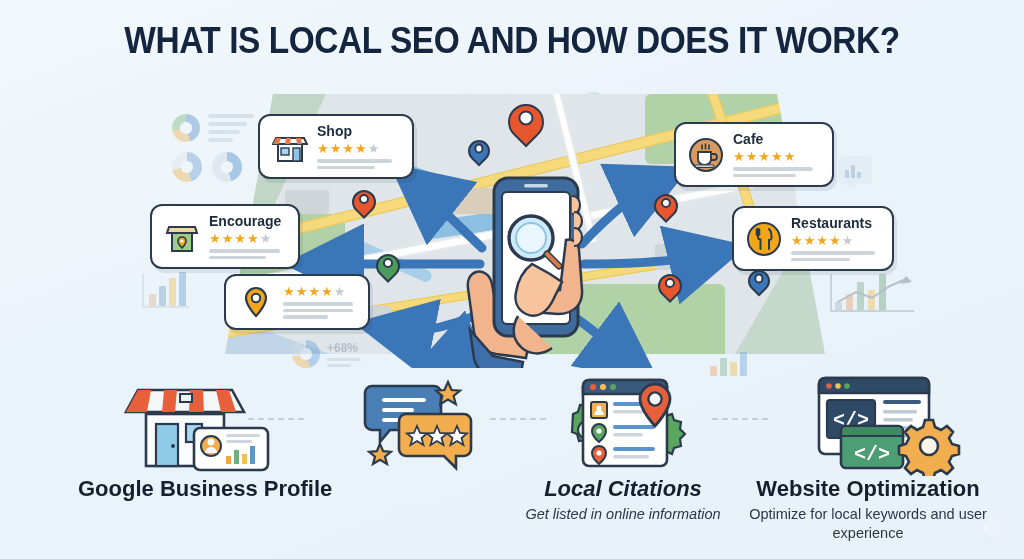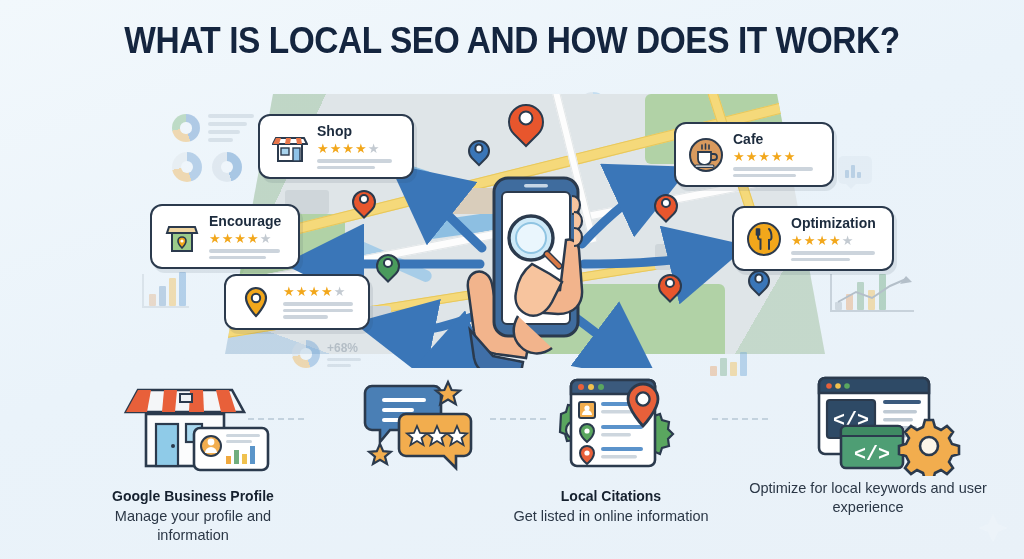--- a/index.html
+++ b/index.html
@@ -89,21 +89,21 @@
     width: 42%; height: 42%; background: #fff;
     border: 2px solid #2b3a4d; border-radius: 50%;
     transform: translate(-50%,-50%);
   }
 
   
   #bottomrow { position: absolute; left: 0; top: 368px; width: 1024px; height: 191px; }
   .col { position: absolute; top: 0; width: 230px; text-align: center; }
   .colart { height: 108px; position: relative; }
   .coltitle {
-    font-size: 14px; font-weight: bold; color: #15202e; margin-top: 12px;
+    font-size: 22px; font-weight: bold; color: #15202e; margin-top: 0;
     white-space: nowrap;
   }
   .coldesc { font-size: 14.5px; color: #2b3746; line-height: 1.28; margin-top: 3px; }
 
   .dashsep {
     position: absolute; height: 0; border-top: 2px dashed #c3d2de; width: 56px; top: 50px;
   }
 
   
   .deco { position: absolute; opacity: .42; }
@@ -356,21 +356,21 @@
     <div class="card" style="left:722px; top:128px; width:162px;">
       <div class="iconbox">
         <svg viewBox="0 0 36 36" width="36" height="36">
           <circle cx="18" cy="18" r="16" fill="#f2a71b" stroke="#2b3a4d" stroke-width="2"></circle>
           <path d="M12 8v8a2.5 2.5 0 0 0 2.5 2.5V28" stroke="#2b3a4d" stroke-width="2" fill="none" stroke-linecap="round"></path>
           <path d="M10.5 8v6M13.5 8v6" stroke="#2b3a4d" stroke-width="1.6" stroke-linecap="round"></path>
           <path d="M23 8c2 2 2.5 5 2.5 8s-1 3-2.5 3V28" stroke="#2b3a4d" stroke-width="2" fill="none" stroke-linecap="round"></path>
         </svg>
       </div>
       <div class="ctext">
-        <div class="cname">Optimization</div>
+        <div class="cname">Restaurants</div>
         <div class="stars">
           <span>★</span>
             <span>★</span>
             <span>★</span>
             <span>★</span>
             <span class="off">★</span>
         </div>
         <div class="lines">
             <i style="width:94%"></i>
             <i style="width:66%"></i>
@@ -471,41 +471,40 @@
           <path d="M89 85a6 6 0 0 1 12 0z" fill="#fff"></path>
           <rect x="110" y="66" width="34" height="3" rx="1.5" fill="#cdd6de"></rect>
           <rect x="110" y="72" width="26" height="3" rx="1.5" fill="#cdd6de"></rect>
           <rect x="110" y="88" width="5" height="8" fill="#f0a93e"></rect>
           <rect x="118" y="82" width="5" height="14" fill="#6fae7e"></rect>
           <rect x="126" y="86" width="5" height="10" fill="#f0c14e"></rect>
           <rect x="134" y="78" width="5" height="18" fill="#5b95c9"></rect>
         </svg>
       </div>
       <div class="coltitle">Google Business Profile</div>
-      <div class="coldesc">Manage your profile and information</div>
     </div>
 
     <div class="col" style="left:303px;">
       <div class="colart">
         <svg viewBox="0 0 160 108" width="160" height="108">
           <path d="M34 18h62a7 7 0 0 1 7 7v30a7 7 0 0 1-7 7H52l-10 12V62h-8a7 7 0 0 1-7-7V25a7 7 0 0 1 7-7z" fill="#4a7fb5" stroke="#2b3a4d" stroke-width="2.6"></path>
           <rect x="44" y="30" width="44" height="4" rx="2" fill="#fff"></rect>
           <rect x="44" y="40" width="32" height="4" rx="2" fill="#fff"></rect>
           <rect x="44" y="50" width="20" height="4" rx="2" fill="#fff"></rect>
           <path d="M68 46h58a7 7 0 0 1 7 7v28a7 7 0 0 1-7 7h-8v12l-12-12H68a7 7 0 0 1-7-7V53a7 7 0 0 1 7-7z" fill="#f2ad4e" stroke="#2b3a4d" stroke-width="2.6"></path>
           <path d="M79 58l3 7 7 .5-5.5 4.5 2 7-6.5-4-6.5 4 2-7-5.5-4.5 7-.5z" fill="#fff" stroke="#2b3a4d" stroke-width="1.8"></path>
           <path d="M99 58l3 7 7 .5-5.5 4.5 2 7-6.5-4-6.5 4 2-7-5.5-4.5 7-.5z" fill="#fff" stroke="#2b3a4d" stroke-width="1.8"></path>
           <path d="M119 58l3 7 7 .5-5.5 4.5 2 7-6.5-4-6.5 4 2-7-5.5-4.5 7-.5z" fill="#fff" stroke="#2b3a4d" stroke-width="1.8"></path>
           <path d="M110 14l3.6 8 8.4.6-6.4 5.4 2.2 8.2-7.8-4.6-7.8 4.6 2.2-8.2-6.4-5.4 8.4-.6z" fill="#f2ad4e" stroke="#2b3a4d" stroke-width="2.2"></path>
           <path d="M42 76l3.2 7.2 7.6.6-5.8 4.8 2 7.4-7-4.2-7 4.2 2-7.4-5.8-4.8 7.6-.6z" fill="#f2ad4e" stroke="#2b3a4d" stroke-width="2.2"></path>
         </svg>
       </div>
     </div>
 
-    <div class="col" style="left:496px;">
+    <div class="col" style="left:508px;font-style:italic;">
       <div class="colart">
         <svg viewBox="0 0 160 108" width="160" height="108">
 
           <g fill="#5aa65f" stroke="#2b3a4d" stroke-width="2.2">
             <path d="M30 46l5-2 2-7 8 1 4-6 7 4 6-3 3 7 7 2-1 8 5 5-5 6 1 7-7 2-3 7-7-3-6 4-5-6-8 1-2-7-5-2z"></path>
           </g>
           <circle cx="44" cy="62" r="9" fill="#eef7ef" stroke="#2b3a4d" stroke-width="2.2"></circle>
           <g fill="#5aa65f" stroke="#2b3a4d" stroke-width="2.2">
             <path d="M98 56l5-2 2-6 8 1 4-5 6 4 6-2 2 6 7 2-1 7 5 5-5 5 1 7-7 2-2 6-7-3-5 4-5-5-7 1-2-6-5-2z"></path>
           </g>
@@ -557,20 +556,21 @@
           <rect x="52" y="58" width="62" height="42" rx="5" fill="#4e9e74" stroke="#2b3a4d" stroke-width="2.6"></rect>
           <path d="M52 63a5 5 0 0 1 5-5h52a5 5 0 0 1 5 5v5H52z" fill="#3f8a63" stroke="#2b3a4d" stroke-width="2.2"></path>
           <text x="83" y="92" text-anchor="middle" font-family="Liberation Mono, monospace" font-size="20" font-weight="bold" fill="#fff">&lt;/&gt;</text>
 
           <g transform="translate(140,78)">
             <path d="M-4-26l8 0 2 7 6 3 6-4 6 6-4 6 3 6 7 2 0 8-7 2-3 6 4 6-6 6-6-4-6 3-2 7-8 0-2-7-6-3-6 4-6-6 4-6-3-6-7-2 0-8 7-2 3-6-4-6 6-6 6 4 6-3z" fill="#f2ad4e" stroke="#2b3a4d" stroke-width="2.6"></path>
             <circle cx="0" cy="0" r="9" fill="#fdf6e8" stroke="#2b3a4d" stroke-width="2.6"></circle>
           </g>
         </svg>
       </div>
+      <div class="coltitle">Website Optimization</div>
       <div class="coldesc">Optimize for local keywords and user experience</div>
     </div>
   </div>
 
   <div class="watermark">
     <svg viewBox="0 0 34 34" width="34" height="34">
       <path d="M17 3l5 10 10 4-10 4-5 10-5-10-10-4 10-4z" fill="#ffffff" opacity="0.6"></path>
     </svg>
   </div>
 

